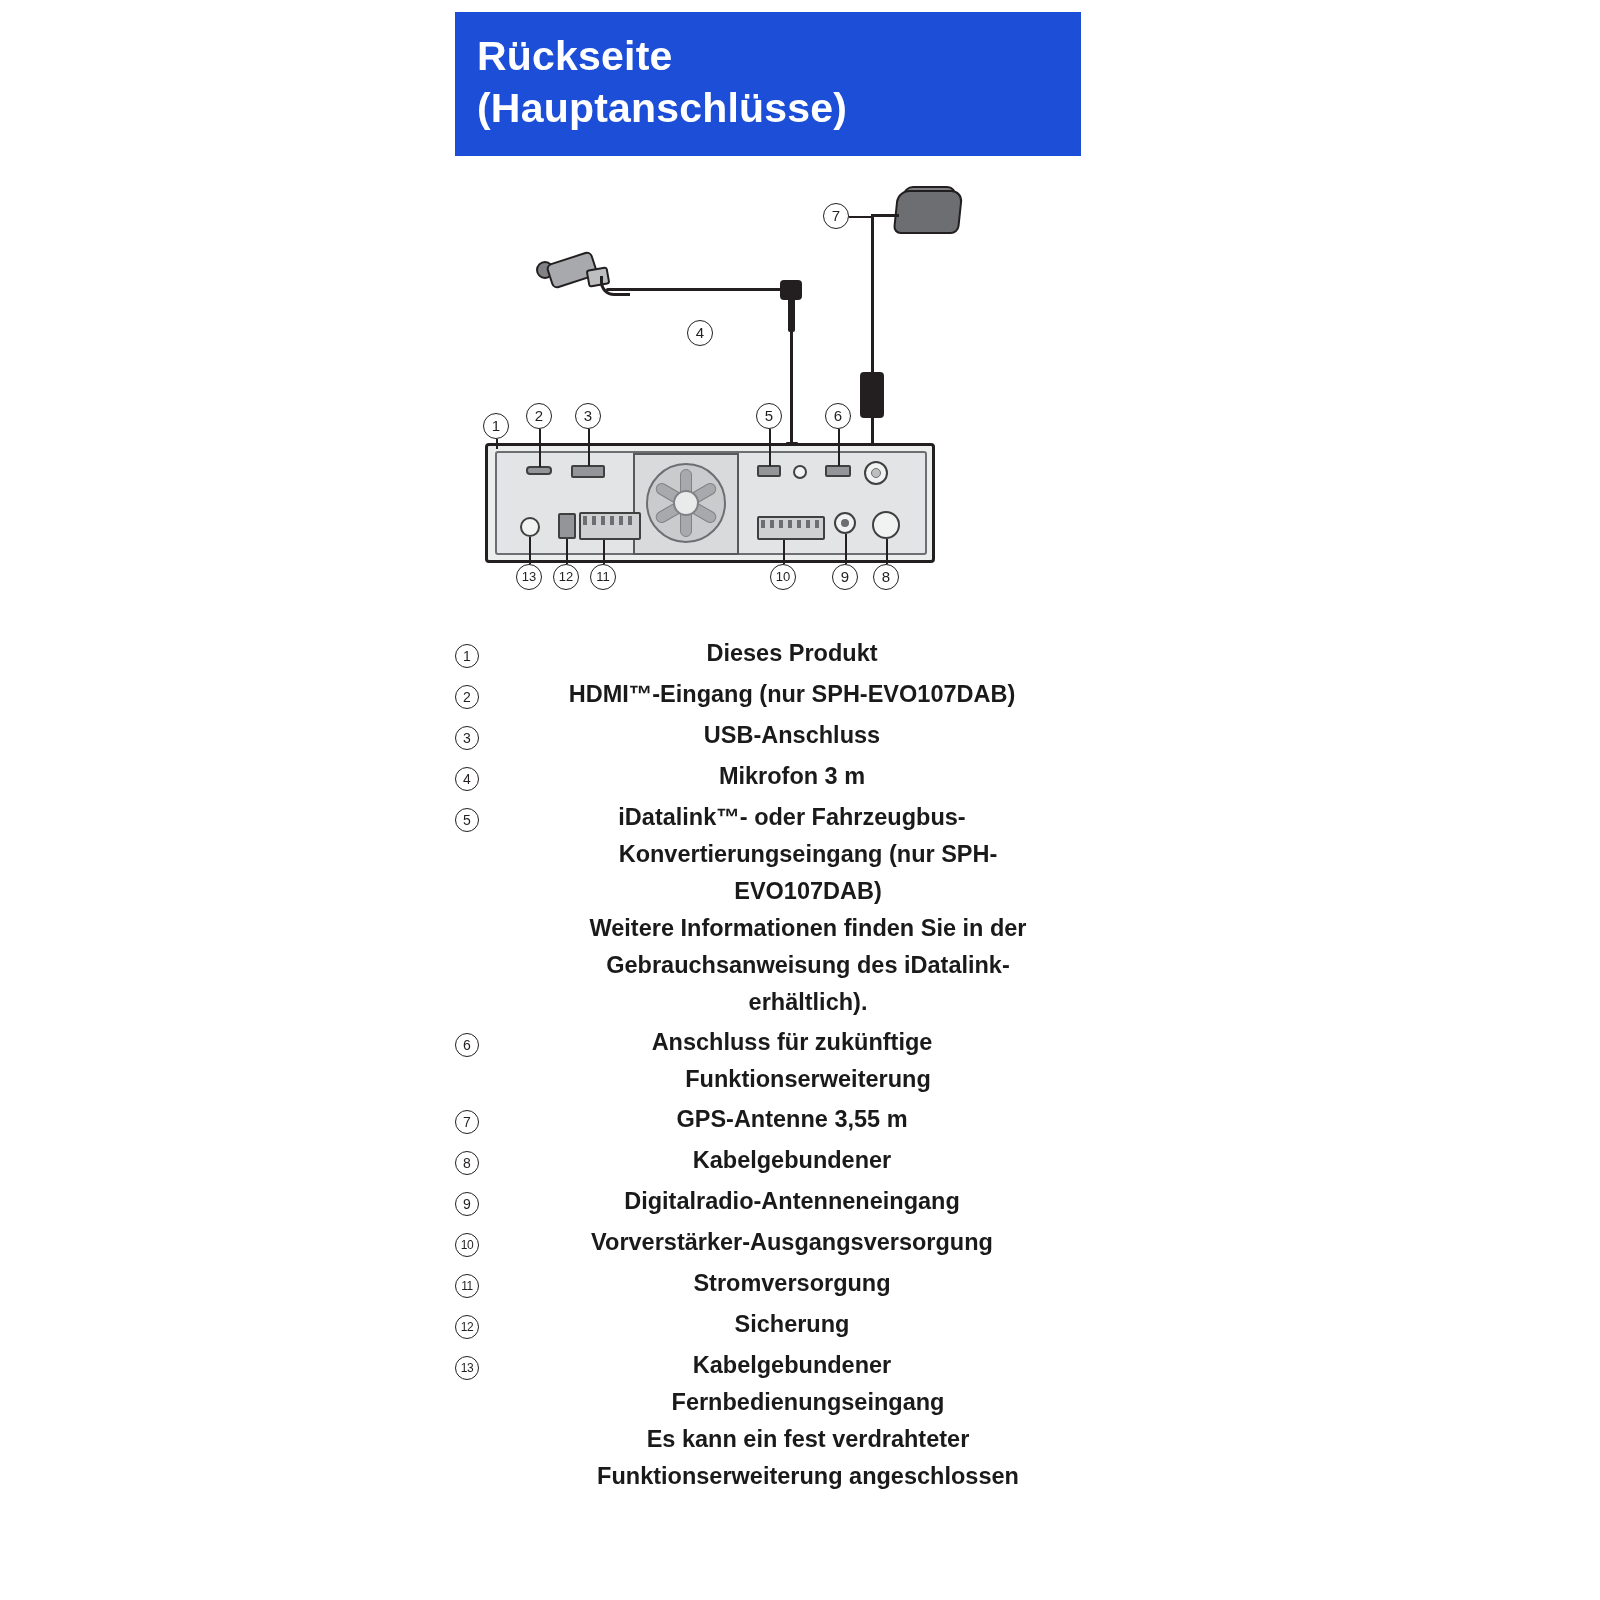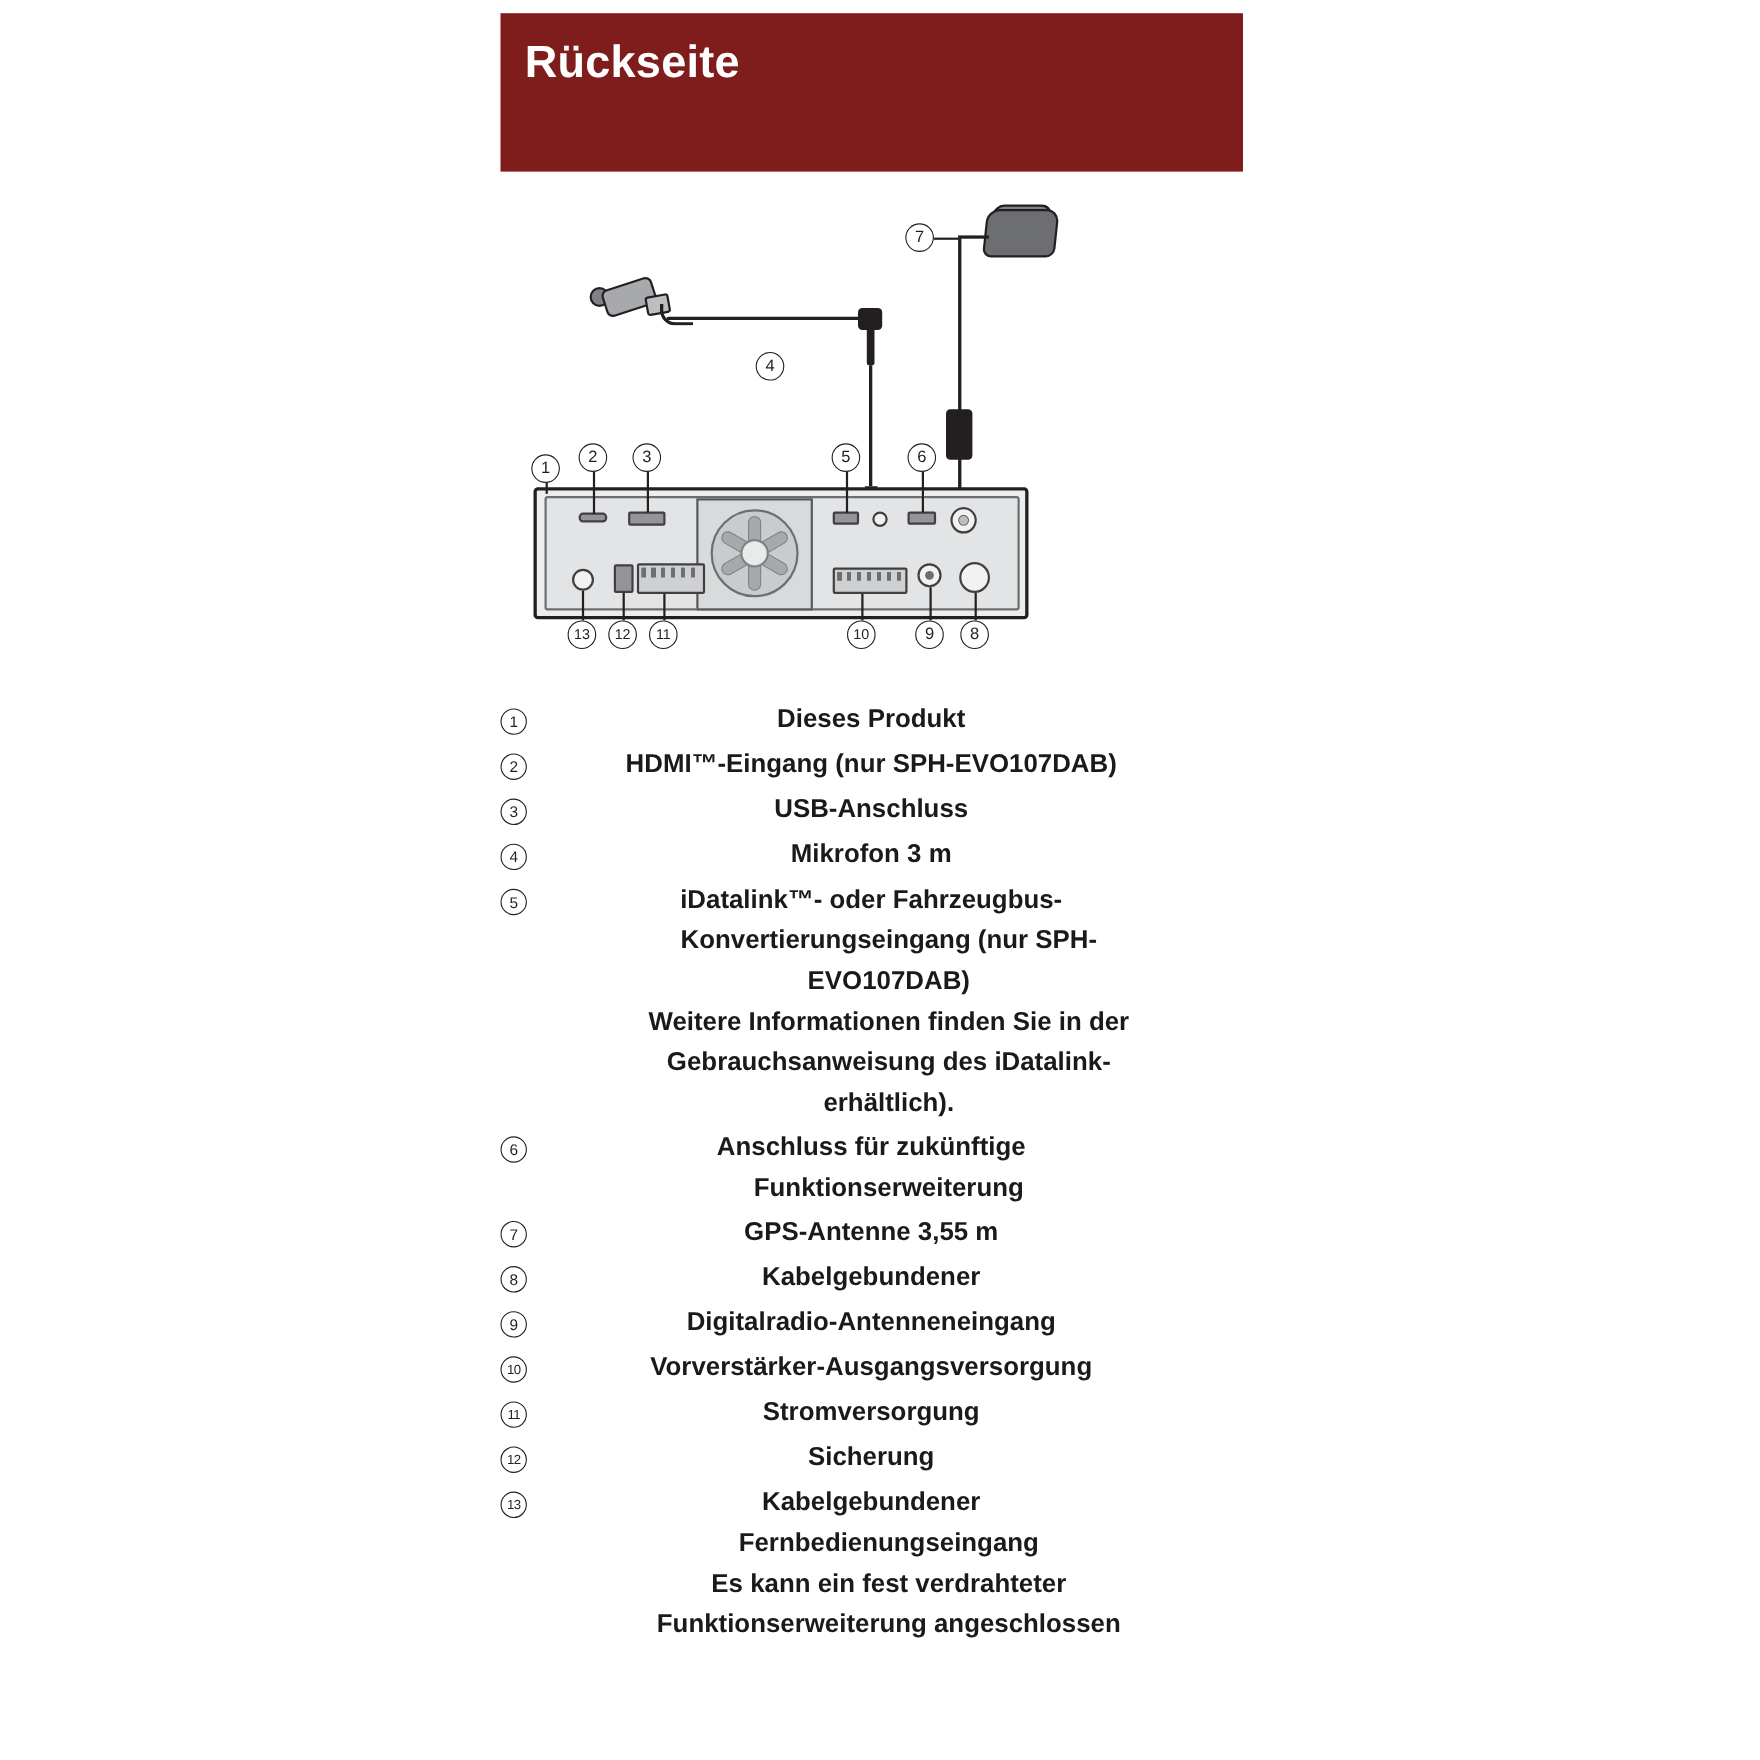--- a/index.html
+++ b/index.html
@@ -20,23 +20,23 @@
     left: 0; top: 0;
     width: 1600px;
     height: 1600px;
   }
 
   
   .banner {
     position: absolute;
     left: 455px;
     top: 12px;
-    width: 675px;
+    width: 626px;
     height: 144px;
-    background: #7f1d1d;
+    background: #1d4ed8;
     box-sizing: border-box;
     padding: 18px 0 0 22px;
   }
   .banner-line {
     color: #ffffff;
     font-size: 41px;
     font-weight: bold;
     line-height: 52px;
     letter-spacing: 0.2px;
     white-space: nowrap;
@@ -366,20 +366,21 @@
     margin-left: 32px;
   }
 </style>
 </head>
 <body>
 
 <div class="page">
 
   <div class="banner">
     <div class="banner-line">Rückseite</div>
+    <div class="banner-line">(Hauptanschlüsse)</div>
   </div>
 
   <div class="diagram">
 
     <div class="gps-puck-top"></div>
     <div class="gps-puck"></div>
     <div class="gps-cable-top"></div>
     <div class="gps-cable"></div>
     <div class="gps-ferrite"></div>
     <div class="gps-plug-stem"></div>

